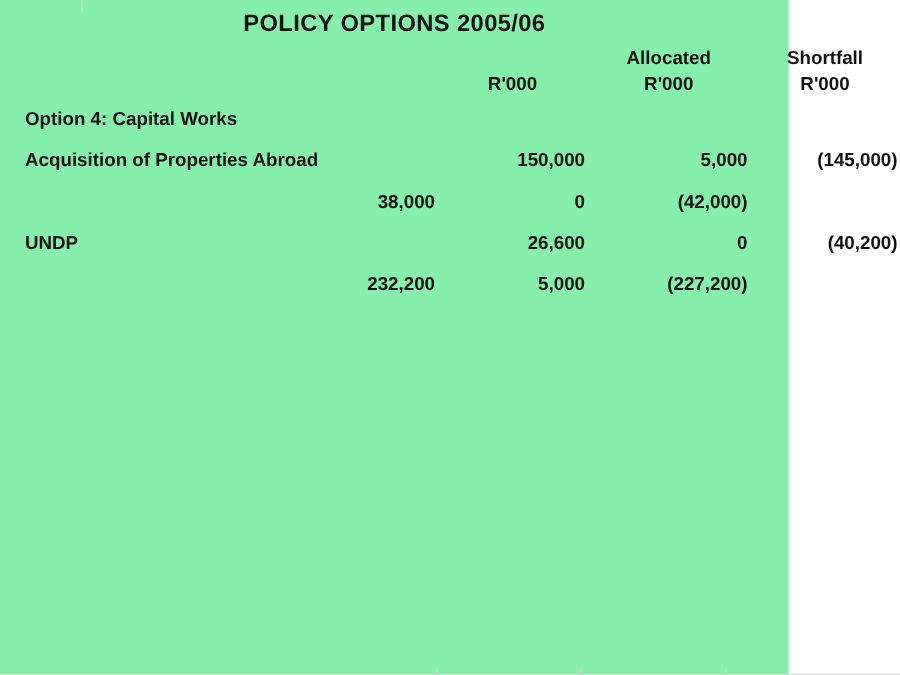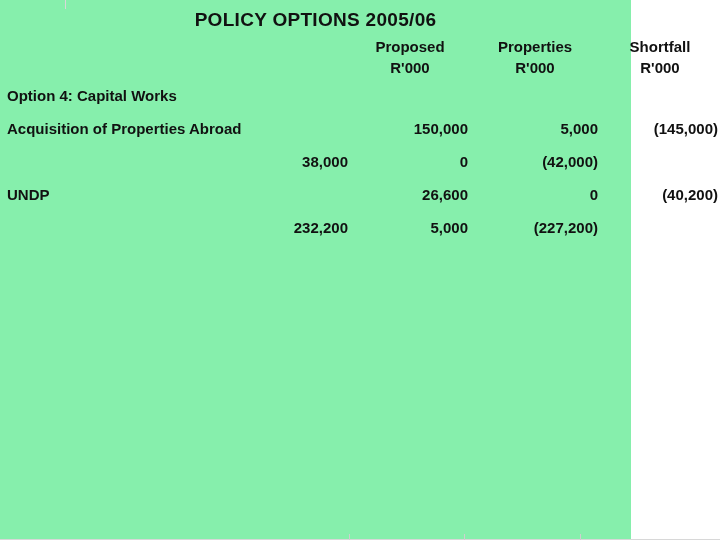--- a/index.html
+++ b/index.html
@@ -41,21 +41,21 @@
     font-weight: bold;
     line-height: 21px;
   }
   .section-row {
     margin-top: 7px;
   }
   .data-row {
     margin-top: 12px;
   }
   .label {
-    padding-left: 7px;
+    padding-left: 20px;
     font-size: 15px;
     font-weight: bold;
     line-height: 21px;
   }
   .num {
     text-align: right;
     padding-right: 2px;
     font-size: 15px;
     font-weight: bold;
     line-height: 21px;
@@ -92,25 +92,24 @@
 </head>
 <body>
 
 <div class="slide">
 
   <div class="title">POLICY OPTIONS 2005/06</div>
 
   <div class="row header-row">
     <div class="label"></div>
     <div class="hdr">
-      <div>Proposed</div>
       <div>R'000</div>
     </div>
     <div class="hdr">
-      <div>Properties</div>
+      <div>Allocated</div>
       <div>R'000</div>
     </div>
     <div class="hdr">
       <div>Shortfall</div>
       <div>R'000</div>
     </div>
   </div>
 
   <div class="row section-row">
     <div class="label">Option 4: Capital Works</div>

